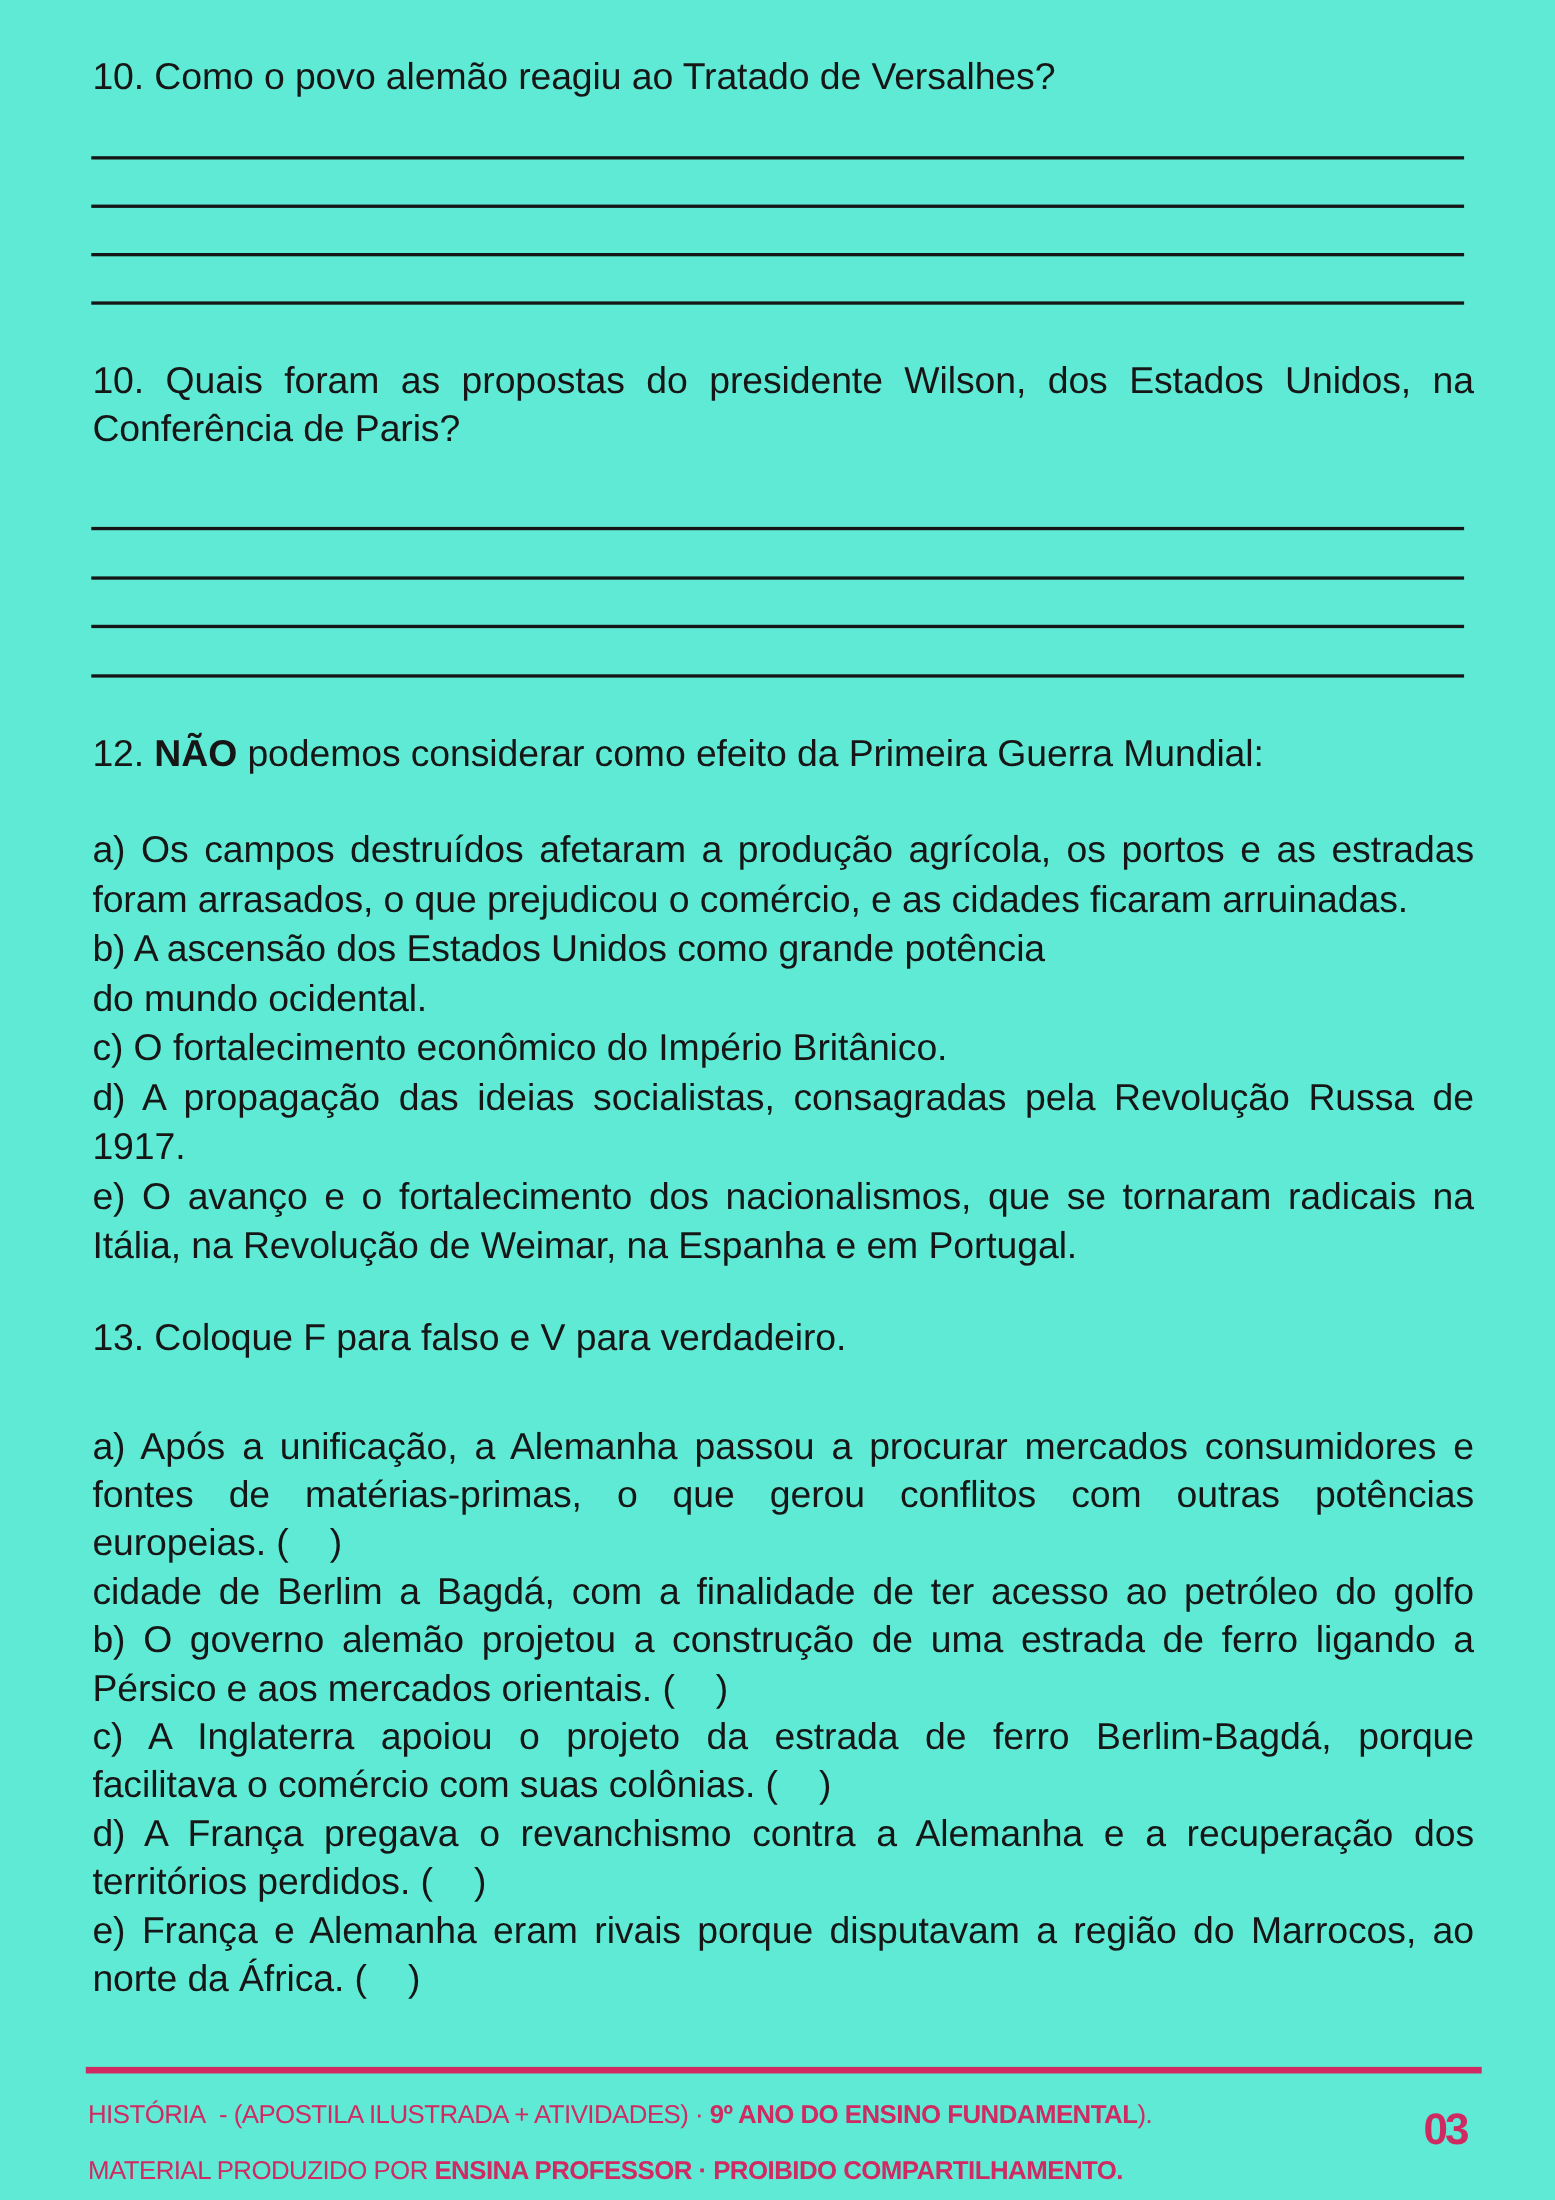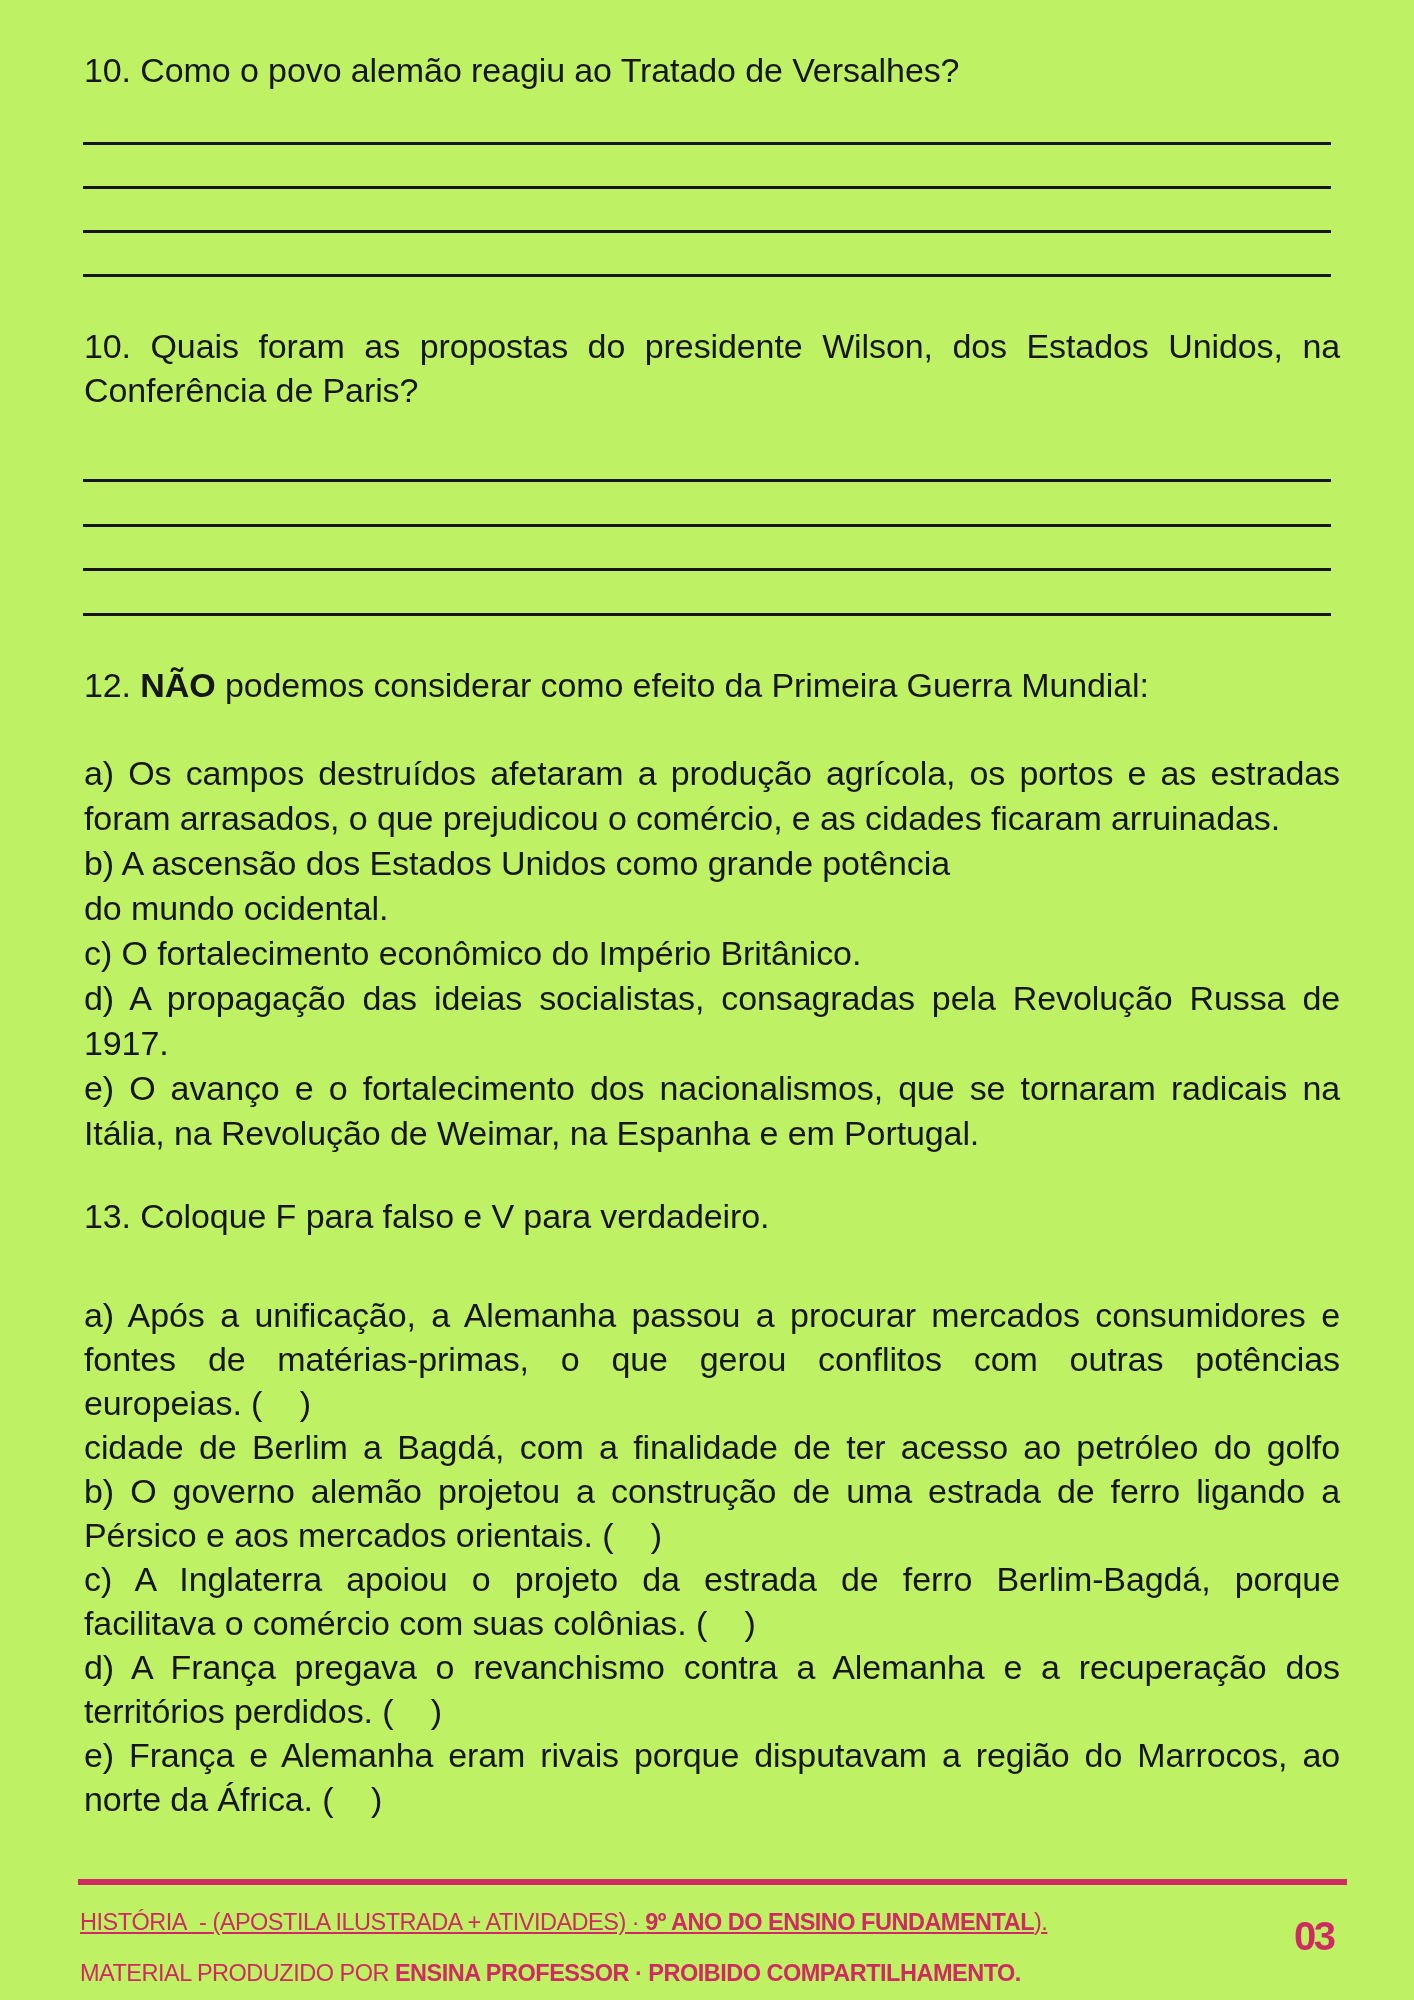--- a/index.html
+++ b/index.html
@@ -1,19 +1,19 @@
 <!DOCTYPE html>
 <html lang="pt"><head>
 <meta charset="utf-8">
 <style>
   html,body{margin:0;padding:0;background:#ffffff;}
   #page{
     position:relative;
     width:1414px;height:2000px;
-    background:#bef264;
+    background:#5eead4;
     font-family:"Liberation Sans","DejaVu Sans",sans-serif;
     color:#161616;
     overflow:hidden;
   }
   .block{
     position:absolute;left:84px;width:1256px;
     font-size:34px;line-height:44px;color:#161616;
     letter-spacing:-0.1px;
   }
   .lh45{line-height:45px;}
@@ -87,17 +87,17 @@
     <div class="tl">Pérsico e aos mercados orientais. (&nbsp;&nbsp;&nbsp;&nbsp;)</div>
     <div class="tl j">c) A Inglaterra apoiou o projeto da estrada de ferro Berlim-Bagdá, porque</div>
     <div class="tl">facilitava o comércio com suas colônias. (&nbsp;&nbsp;&nbsp;&nbsp;)</div>
     <div class="tl j">d) A França pregava o revanchismo contra a Alemanha e a recuperação dos</div>
     <div class="tl">territórios perdidos. (&nbsp;&nbsp;&nbsp;&nbsp;)</div>
     <div class="tl j">e) França e Alemanha eram rivais porque disputavam a região do Marrocos, ao</div>
     <div class="tl">norte da África. (&nbsp;&nbsp;&nbsp;&nbsp;)</div>
   </div>
 
   <div class="footer-rule" style="background: rgb(208, 42, 98);"></div>
-  <div class="footer-line" id="footer-line1" style="color: rgb(208, 42, 98); text-decoration: underline;"><span>HISTÓRIA&nbsp; - (APOSTILA ILUSTRADA + ATIVIDADES) · </span><span class="bold">9º ANO DO ENSINO FUNDAMENTAL</span><span>).</span></div>
+  <div class="footer-line" id="footer-line1" style="color: rgb(208, 42, 98);"><span>HISTÓRIA&nbsp; - (APOSTILA ILUSTRADA + ATIVIDADES) · </span><span class="bold">9º ANO DO ENSINO FUNDAMENTAL</span><span>).</span></div>
   <div class="footer-line" id="footer-line2" style="color: rgb(208, 42, 98); margin-top: 12px;"><span>MATERIAL PRODUZIDO POR </span><span class="bold">ENSINA PROFESSOR · PROIBIDO COMPARTILHAMENTO.</span></div>
   <div id="page-number" style="color: rgb(208, 42, 98);">03</div>
 
 </div>
 
 </body></html>

